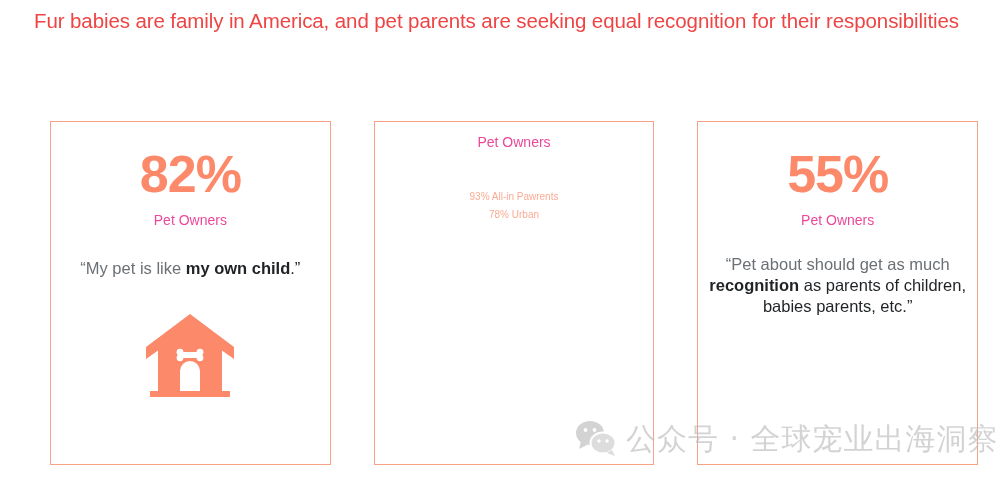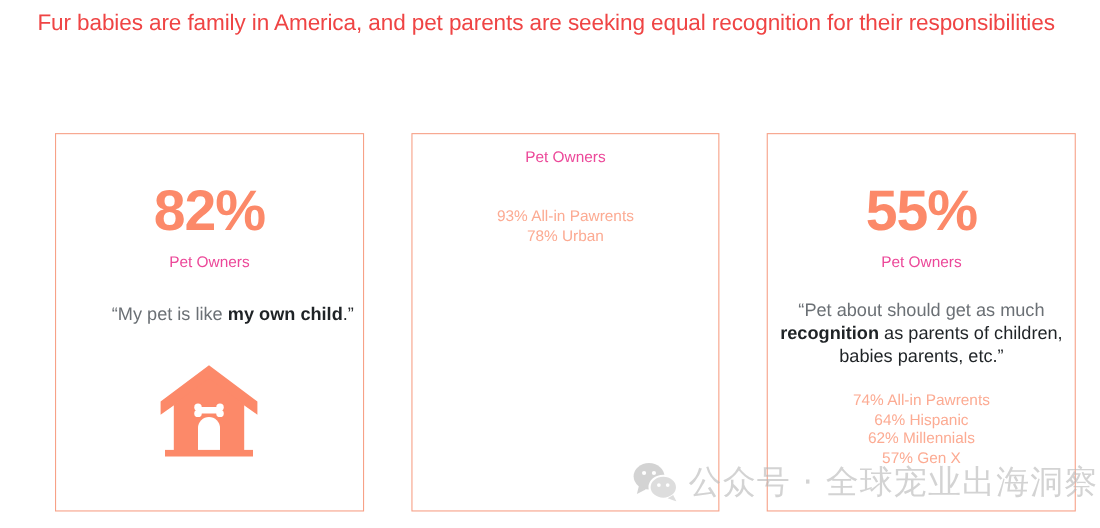--- a/index.html
+++ b/index.html
@@ -47,21 +47,21 @@
     display: flex;
     flex-direction: column;
     align-items: center;
   }
 
   .pct {
     font-size: 52px;
     font-weight: bold;
     color: #fc8969;
     line-height: 1;
-    margin-top: 44px;
+    margin-top: 26px;
     letter-spacing: -1px;
   }
 
   .owners {
     font-size: 14px;
     color: #ec4899;
     margin-top: 12px;
     font-weight: 400;
   }
 
@@ -76,26 +76,26 @@
     width: 100%;
   }
   .quote b {
     color: #1f2326;
     font-weight: bold;
   }
   .quote .tail {
     color: #1f2326;
   }
 
-  .card1 .quote { margin-top: 30px; text-align: right; }
+  .card1 .quote { margin-top: 30px; }
   .card2 .quote { margin-top: 22px; padding: 0 4px; }
   .card3 .quote { margin-top: 26px; padding: 0 10px; }
 
   .stats {
-    font-size: 14px;
+    font-size: 10px;
     line-height: 17.5px;
     color: #fcab93;
     text-align: center;
     width: 100%;
   }
   .card2 .stats { margin-top: 38px; }
   .card3 .stats { margin-top: 20px; }
 
   .doghouse-wrap {
     margin-top: 30px;
@@ -158,26 +158,20 @@
     <div class="stats">
       <div>93% All-in Pawrents</div>
       <div>78% Urban</div>
     </div>
   </div>
 
   <div class="card card3">
     <div class="pct">55%</div>
     <div class="owners">Pet Owners</div>
     <div class="quote"><span>“Pet about should get as much</span> <b>recognition</b><span class="tail"> as parents of children, babies parents, etc.”</span></div>
-    <div class="stats">
-      <div>74% All-in Pawrents</div>
-      <div>64% Hispanic</div>
-      <div>62% Millennials</div>
-      <div>57% Gen X</div>
-    </div>
   </div>
 
 </div>
 
 <div id="watermark">
   <svg width="42" height="36" viewBox="0 0 42 36" aria-hidden="true">
     <ellipse cx="15" cy="13" rx="14" ry="12" fill="#b9b9b9"></ellipse>
     <polygon points="6,21 4,29 12,25" fill="#b9b9b9"></polygon>
     <ellipse cx="28" cy="23" rx="12.5" ry="10.5" fill="#c9c9c9" stroke="#ffffff" stroke-width="2"></ellipse>
     <polygon points="37,30 40,36 32,33" fill="#c9c9c9"></polygon>

